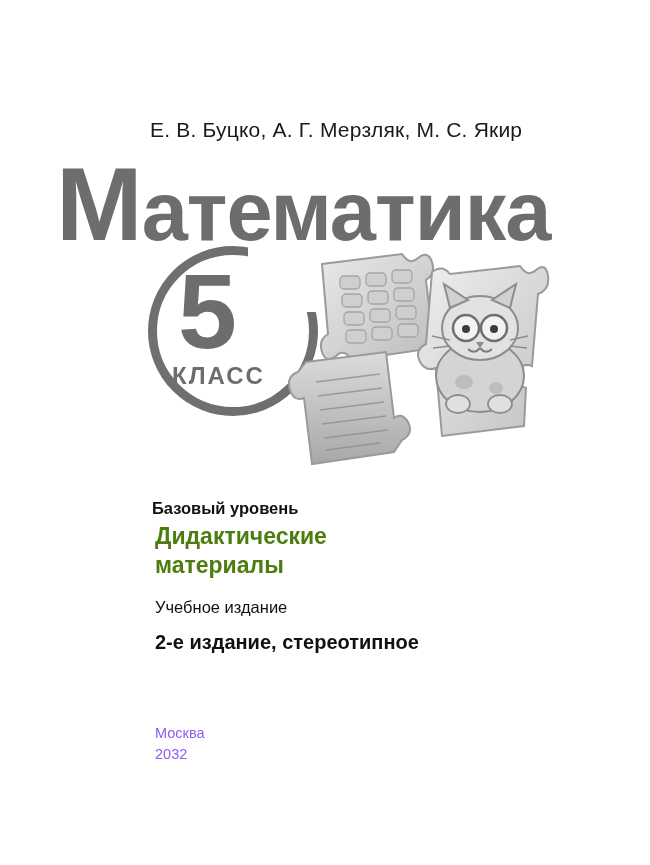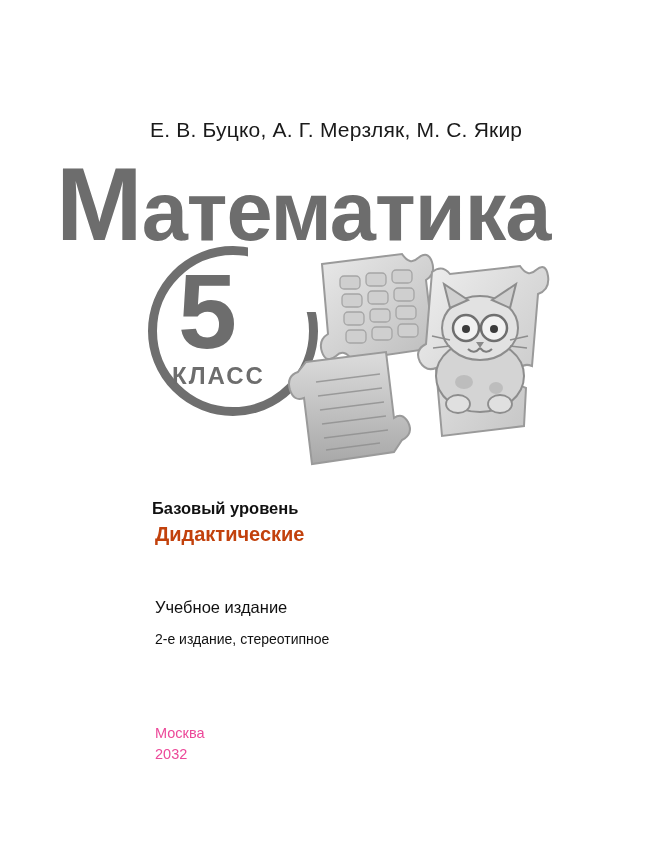--- a/index.html
+++ b/index.html
@@ -107,49 +107,49 @@
     left: 152px;
     font-size: 16.5px;
     font-weight: bold;
     color: #111111;
     margin-top: 31px;
   }
   .didactic {
     position: absolute;
     top: 522px;
     left: 155px;
+    font-size: 23px;
+    font-weight: bold;
+    line-height: 1.25;
+    color: #4d7c0f;
+  }
+  .manual {
+    position: absolute;
+    top: 598px;
+    left: 155px;
+    font-size: 16.5px;
+    color: #111111;
+  }
+  .edition {
+    position: absolute;
+    top: 631px;
+    left: 155px;
     font-size: 20px;
     font-weight: bold;
-    line-height: 1.25;
-    color: #c2410c;
-  }
-  .manual {
-    position: absolute;
-    top: 598px;
-    left: 155px;
-    font-size: 16.5px;
-    color: #111111;
-  }
-  .edition {
-    position: absolute;
-    top: 631px;
-    left: 155px;
-    font-size: 14px;
-    font-weight: normal;
     color: #111111;
   }
 
   
   .imprint {
     position: absolute;
     top: 723px;
     left: 155px;
     font-size: 14.5px;
     line-height: 1.45;
-    color: #ec4899;
+    color: #8b5cf6;
     text-align: left;
   }
   .imprint div { white-space: nowrap; }
 </style>
 </head>
 <body>
 
 <div class="page">
 
   <div class="authors">Е. В. Буцко, А. Г. Мерзляк, М. С. Якир</div>
@@ -241,20 +241,21 @@
         <ellipse cx="182" cy="146" rx="9" ry="7" fill="#bdbdbd"></ellipse>
         <ellipse cx="214" cy="152" rx="7" ry="6" fill="#bdbdbd"></ellipse>
       </g>
     </svg>
   </div>
 
   <div class="level">Базовый уровень</div>
 
   <div class="didactic">
     <div>Дидактические</div>
+    <div>материалы</div>
   </div>
 
   <div class="manual">Учебное издание</div>
   <div class="edition">2-е издание, стереотипное</div>
 
   <div class="imprint">
     <div>Москва</div>
     <div>2032</div>
   </div>
 

